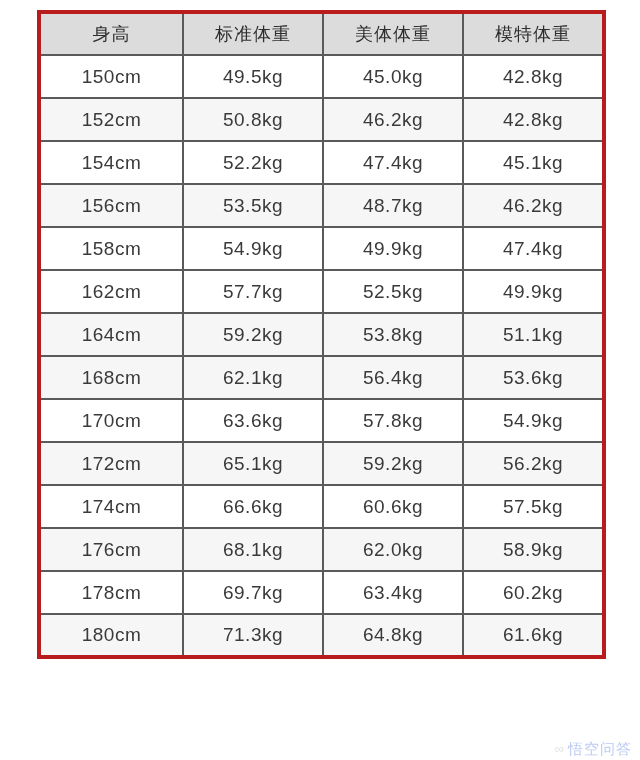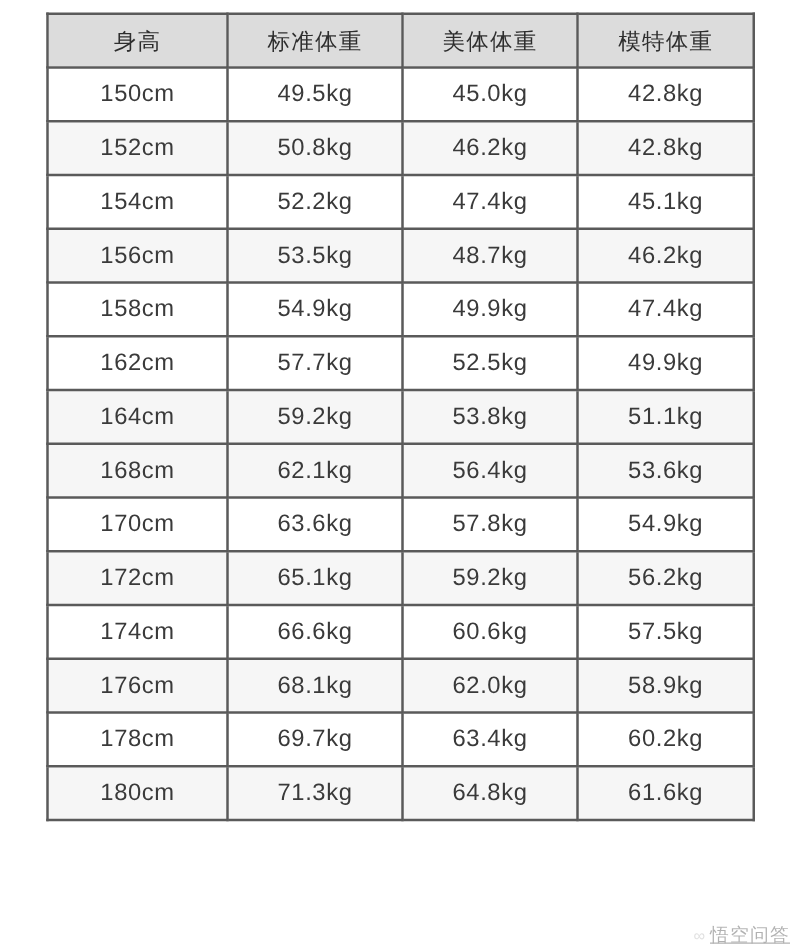--- a/index.html
+++ b/index.html
@@ -24,21 +24,21 @@
     position: absolute;
     left: 37px;
     top: 10px;
     width: 565px;
   }
 
   table.weight-table {
     width: 565px;
     border-collapse: collapse;
     table-layout: fixed;
-    border: 2px solid #b91c1c;
+    border: 4px solid #b91c1c;
   }
 
   table.weight-table td,
   table.weight-table th {
     border: 2px solid #5a5a5a;
     height: 43px;
     padding: 0 4px;
     text-align: center;
     vertical-align: middle;
     font-weight: normal;
@@ -85,24 +85,23 @@
   }
 
   #watermark .wm-mark {
     font-size: 13px;
     color: #9a9a9a;
     line-height: 1;
   }
 
   #watermark .wm-text {
     font-size: 15px;
-    color: #000000;
+    color: #1d4ed8;
     letter-spacing: 1px;
     line-height: 1;
-    text-decoration: underline;
   }
 </style>
 </head>
 <body>
 
 <div id="page">
 
   <div id="table-wrap">
     <table class="weight-table">
       <colgroup>

